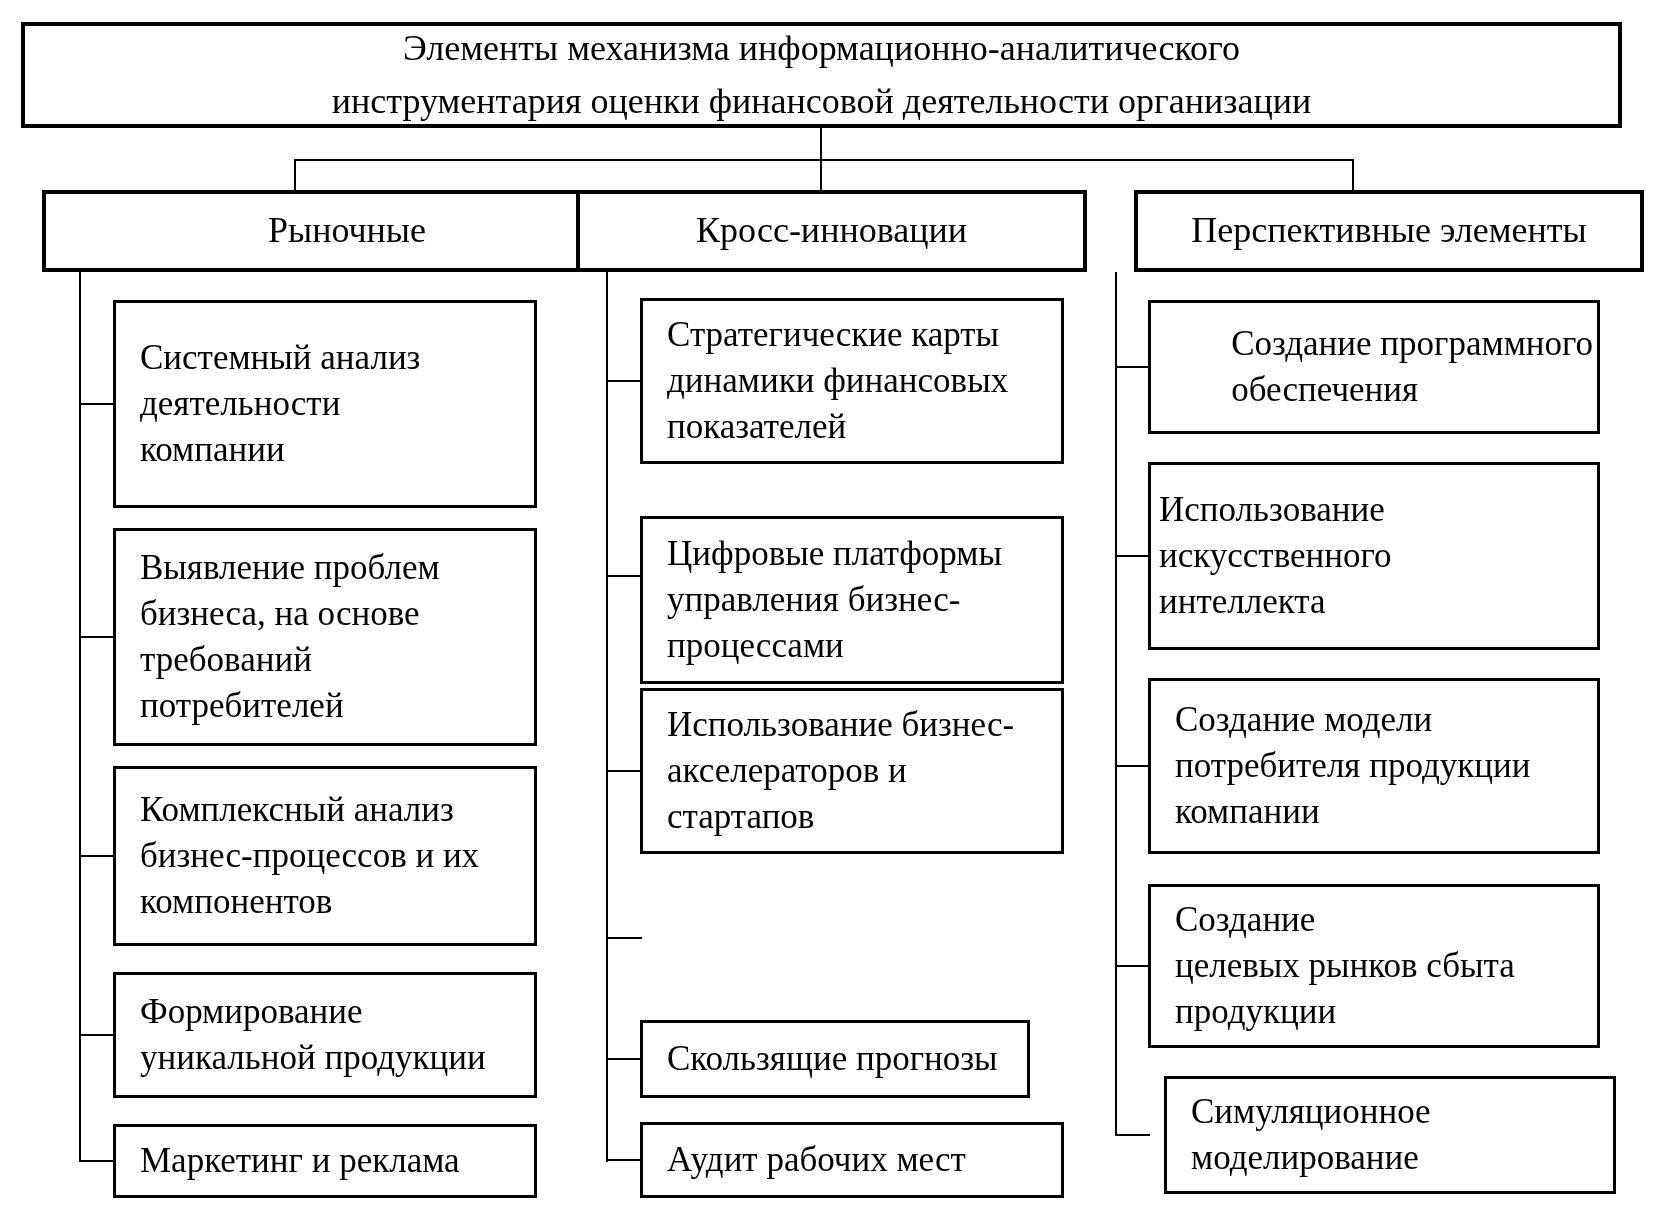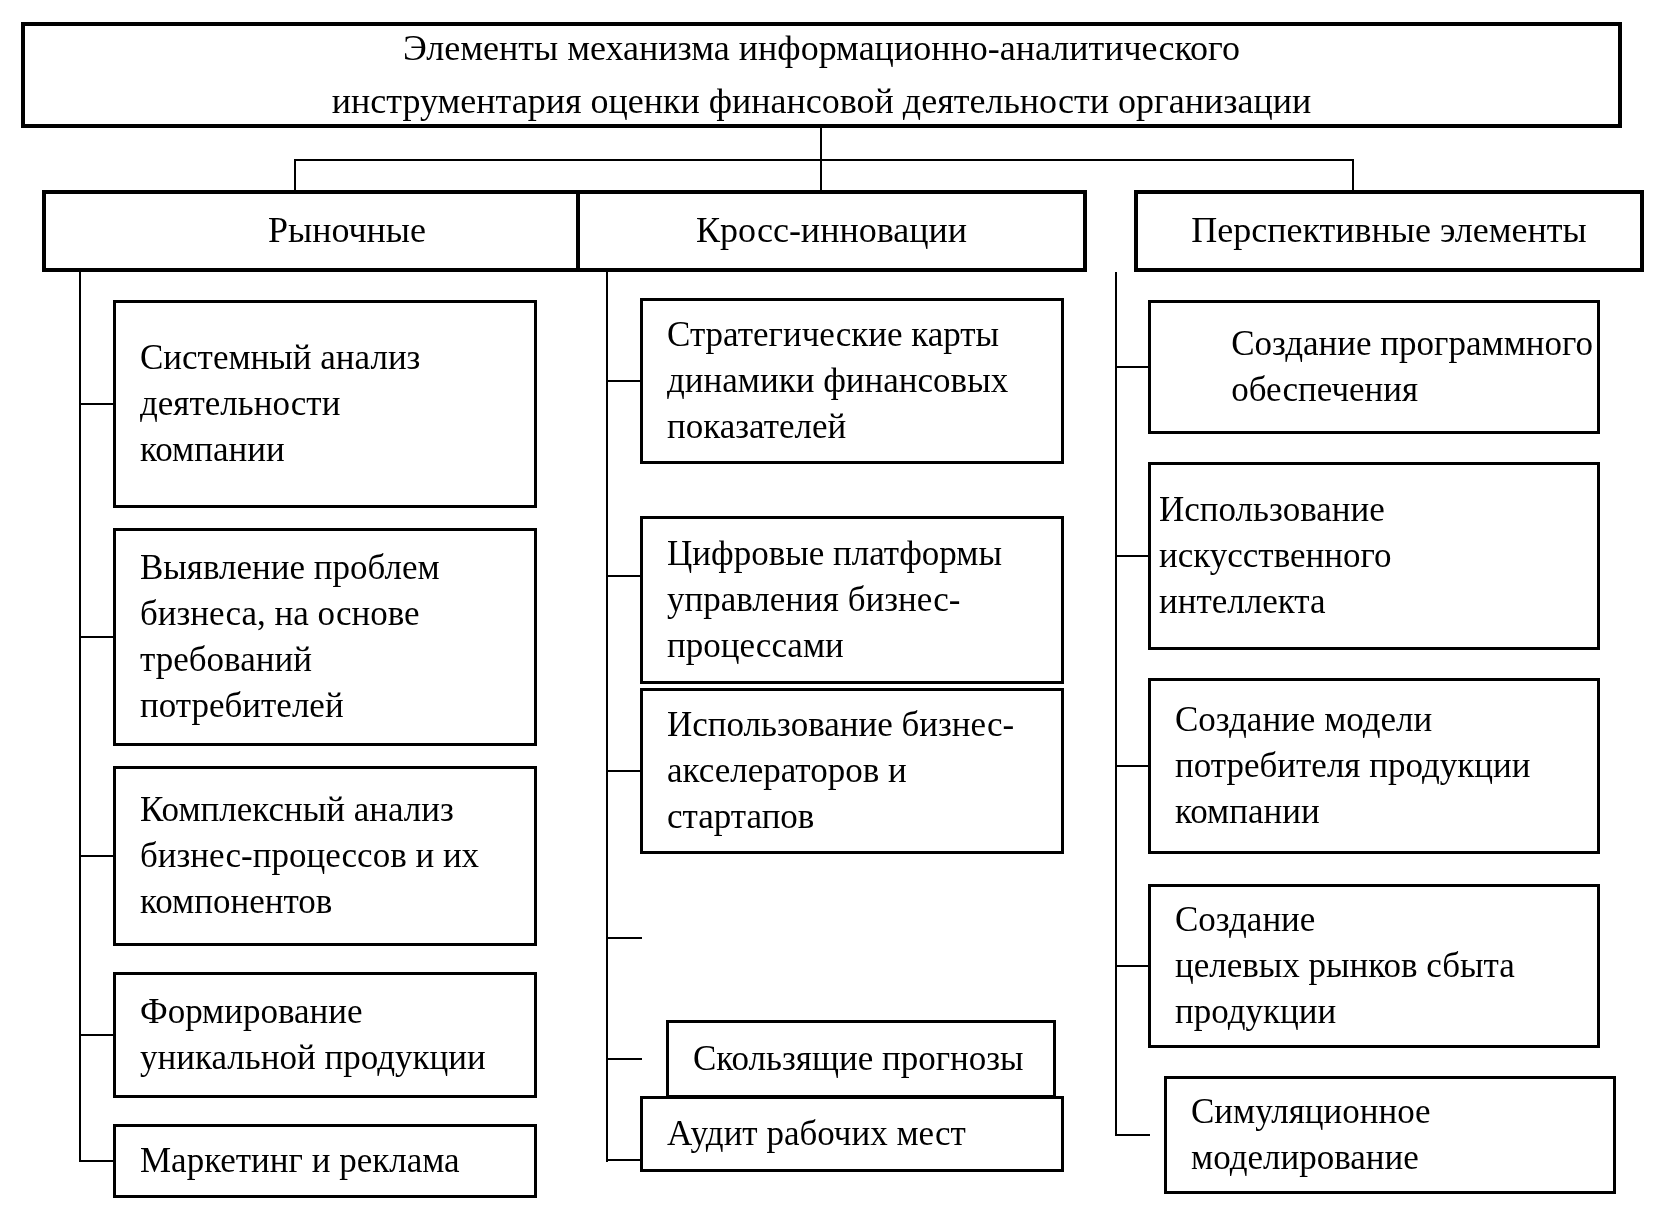--- a/index.html
+++ b/index.html
@@ -128,24 +128,24 @@
   <div class="box child-box" style="left:640px; top:492px; width:424px; height:168px;margin-top:24px;">
     <span class="txt">Цифровые платформы
 управления бизнес-
 процессами</span>
   </div>
   <div class="box child-box" style="left:640px; top:688px; width:424px; height:166px;">
     <span class="txt">Использование бизнес-
 акселераторов и
 стартапов</span>
   </div>
-  <div class="box child-box" style="left:640px; top:1020px; width:390px; height:78px;margin-left:26px;">
+  <div class="box child-box" style="left:640px; top:1020px; width:390px; height:78px;">
     <span class="txt">Скользящие прогнозы</span>
   </div>
-  <div class="box child-box" style="left:640px; top:1096px; width:424px; height:76px;">
+  <div class="box child-box" style="left:640px; top:1122px; width:424px; height:76px;">
     <span class="txt">Аудит рабочих мест</span>
   </div>
 
   <div class="box child-box" style="left:1148px; top:300px; width:452px; height:134px;justify-content:flex-end;">
     <span class="txt">Создание программного
 обеспечения</span>
   </div>
   <div class="box child-box" style="left:1148px; top:462px; width:452px; height:188px;padding-left:8px;">
     <span class="txt">Использование
 искусственного

